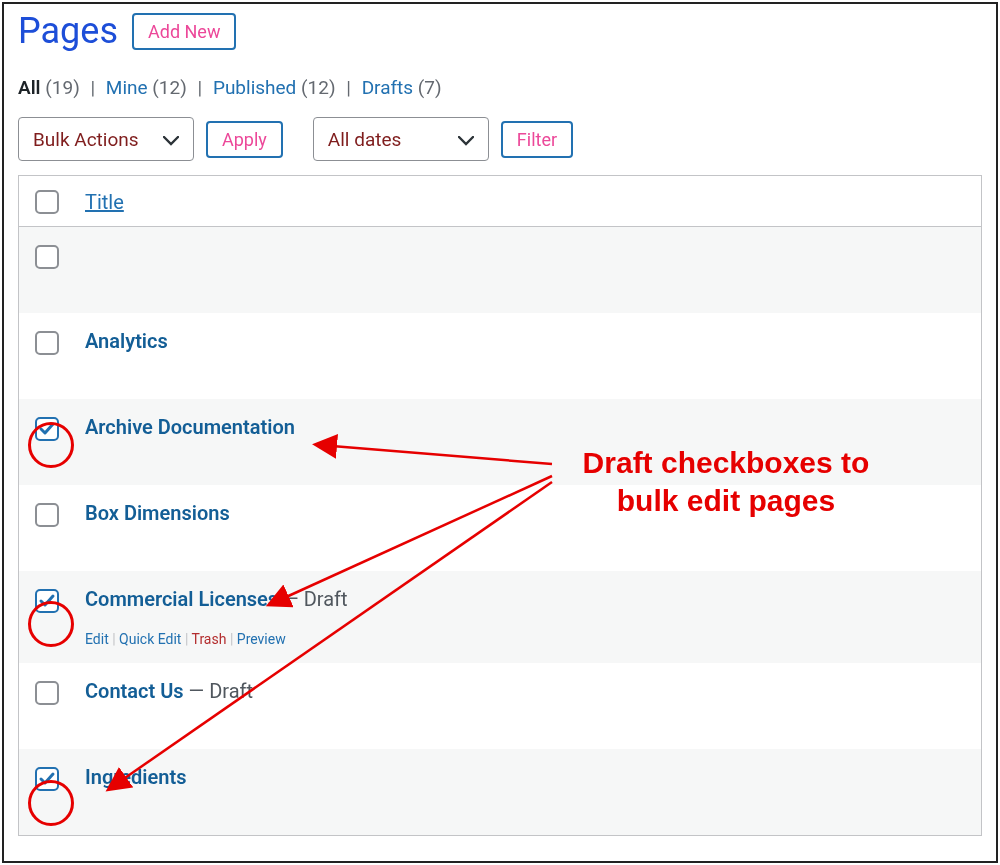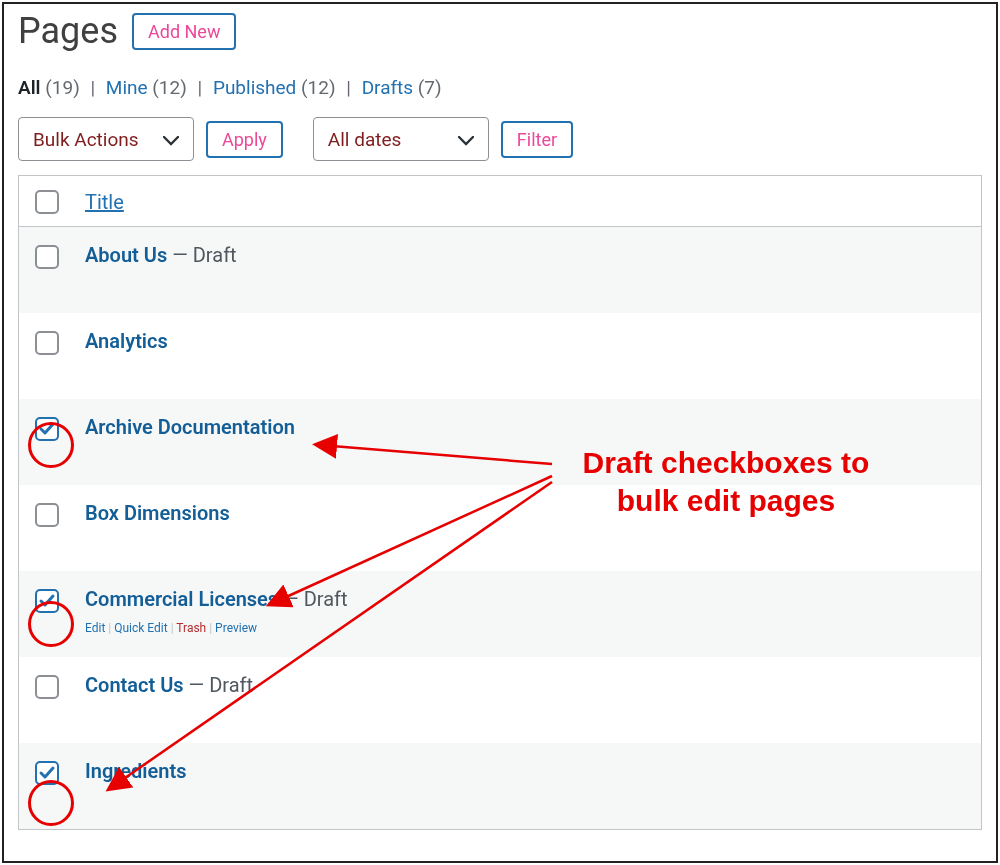--- a/index.html
+++ b/index.html
@@ -24,21 +24,21 @@
   .header-row {
     display: flex;
     align-items: center;
     gap: 14px;
     padding-top: 6px;
   }
   h1.page-title {
     font-size: 36px;
     font-weight: 400;
     margin: 0;
-    color: #404040;
+    color: #1d4ed8;
   }
   .btn-outline {
     border: 2px solid #2271b1;
     color: #ec4899;
     background: #fff;
     border-radius: 4px;
     padding: 6px 14px;
     font-size: 18px;
     cursor: pointer;
     font-family: inherit;
@@ -101,22 +101,22 @@
   .row.alt { background: #f6f7f7; }
   .row .cell { flex: 1; }
   .row a.page-link {
     color: #135e96;
     font-weight: 600;
     font-size: 20px;
     text-decoration: none;
   }
   .status { color: #50575e; font-size: 20px; }
   .row-actions {
-    margin-top: 10px;
-    font-size: 12px;
+    margin-top: 20px;
+    font-size: 14px;
     color: #c3c4c7;
   }
   .row-actions a { color: #2271b1; text-decoration: none; }
   .row-actions .trash { color: #b32d2e; }
 
   .chk {
     width: 24px; height: 24px;
     border: 2px solid #8c8f94;
     border-radius: 5px;
     background: #fff;
@@ -201,21 +201,20 @@
   </div>
 
   <div class="table">
     <div class="thead">
       <span class="chk"></span>
       <a href="#" class="title-col">Title</a>
     </div>
     <div id="rows">
         <div class="row alt">
           <span class="chk"></span>
-          <div class="cell"><a href="#" class="page-link">About Us</a><span class="status"> — </span><span class="status">Draft</span></div>
         </div>
         <div class="row">
           <span class="chk"></span>
           <div class="cell"><a href="#" class="page-link">Analytics</a></div>
         </div>
         <div class="row alt">
           <span class="chk checked">
             <svg width="18" height="18" viewBox="0 0 18 18">
               <path d="M3 9 L7 13 L15 4" stroke="#2271b1" stroke-width="3" fill="none" stroke-linecap="round" stroke-linejoin="round"></path>
             </svg>

